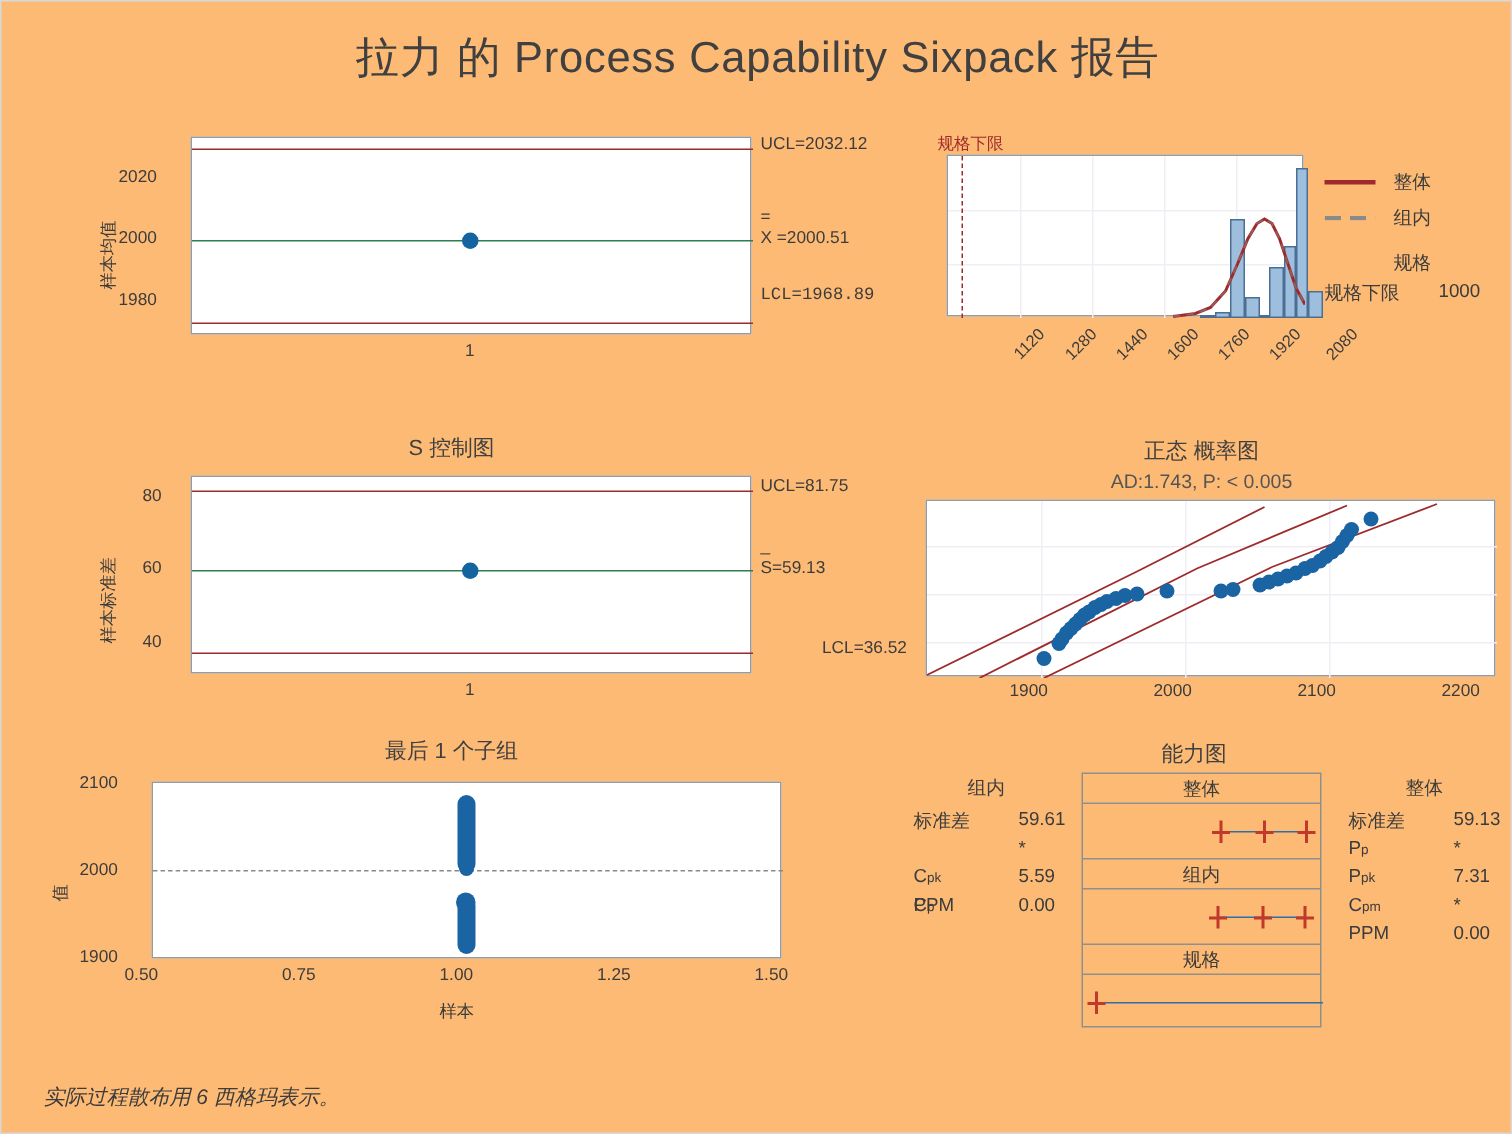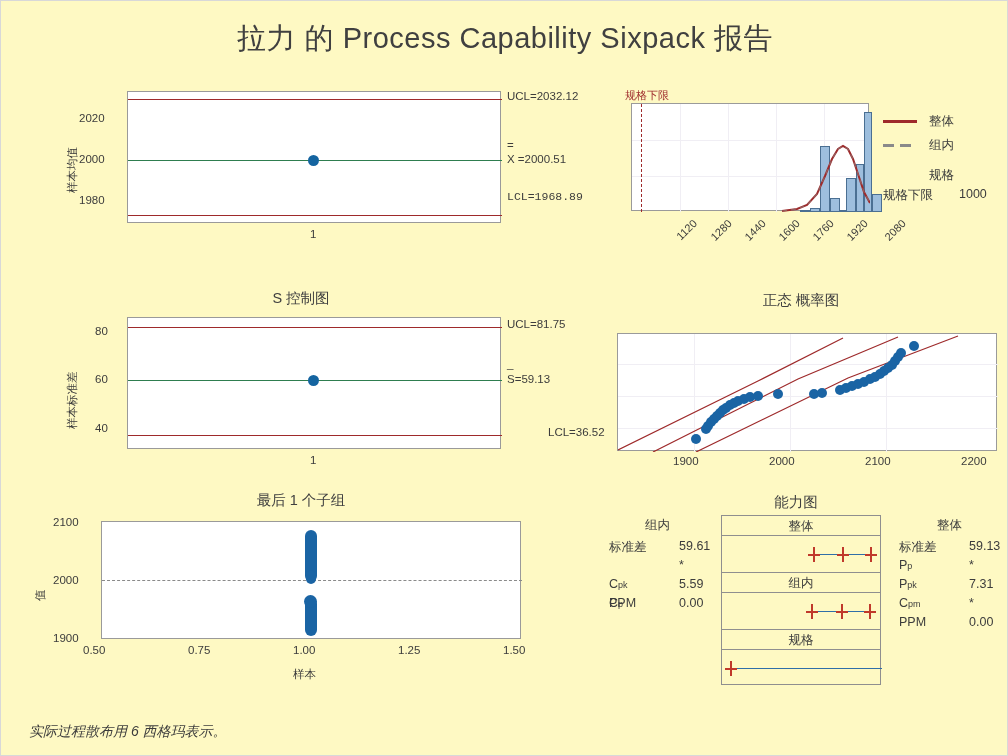--- a/index.html
+++ b/index.html
@@ -1,19 +1,19 @@
 <!DOCTYPE html>
 <html><head>
 <meta charset="utf-8">
 <style>
   html,body{margin:0;padding:0;background:#ffffff;}
   body{width:1008px;height:756px;position:relative;
        font-family:"Liberation Sans","DejaVu Sans",sans-serif;color:#3c3c3c;}
   .page{position:absolute;left:0;top:0;width:1008px;height:756px;
-        border:1px solid #d8d8d8;box-sizing:border-box;overflow:hidden;background:#fef9c3;}
+        border:1px solid #d8d8d8;box-sizing:border-box;overflow:hidden;background:#fdba74;}
   .abs{position:absolute;}
   .title{left:0;top:18px;width:1008px;text-align:center;font-size:29px;color:#404040;letter-spacing:.5px;}
   .panel-title{text-align:center;font-size:14.5px;color:#404040;}
   .sub-title{text-align:center;font-size:13px;color:#555;}
   .axlbl{font-size:11.5px;color:#3c3c3c;}
   .ytitle{font-size:11.5px;color:#3c3c3c;transform-origin:0 0;transform:rotate(-90deg);white-space:nowrap;}
   .plotbox{border:1px solid #9a9a9a;background:#fff;box-sizing:border-box;}
   .limtxt{font-size:11.5px;color:#3c3c3c;white-space:nowrap;}
   .ticklbl{font-size:11.5px;color:#3c3c3c;white-space:nowrap;}
   .tickrot{font-size:11px;color:#3c3c3c;white-space:nowrap;
@@ -166,20 +166,21 @@
       <div class="abs legend-lbl" style="left:46px;top:26px;">组内</div>
     </div>
 
     <div class="abs legend-lbl" style="left:318px;top:104px;">规格</div>
     <div class="abs legend-lbl" style="left:272px;top:124px;">规格下限</div>
     <div class="abs legend-lbl" style="left:348px;top:124px;">1000</div>
   </div>
 
   <div class="abs" style="left:610px;top:290px;width:392px;height:190px;">
     <div class="panel-title abs" style="left:60px;top:0;width:260px;">正态 概率图</div>
+    <div class="sub-title abs" style="left:40px;top:22px;width:300px;">AD:1.743,  P: &lt; 0.005</div>
 
     <div class="abs plotbox" style="left:6px;top:42px;width:380px;height:118px;">
       <div class="abs gridv" style="left:76px;top:0;height:118px;"></div>
       <div class="abs gridv" style="left:172px;top:0;height:118px;"></div>
       <div class="abs gridv" style="left:268px;top:0;height:118px;"></div>
       <div class="abs gridh" style="left:0;top:30px;width:380px;"></div>
       <div class="abs gridh" style="left:0;top:62px;width:380px;"></div>
       <div class="abs gridh" style="left:0;top:94px;width:380px;"></div>
 
       <svg class="abs" width="380" height="118" viewBox="0 0 380 118" style="left:0;top:0;">

